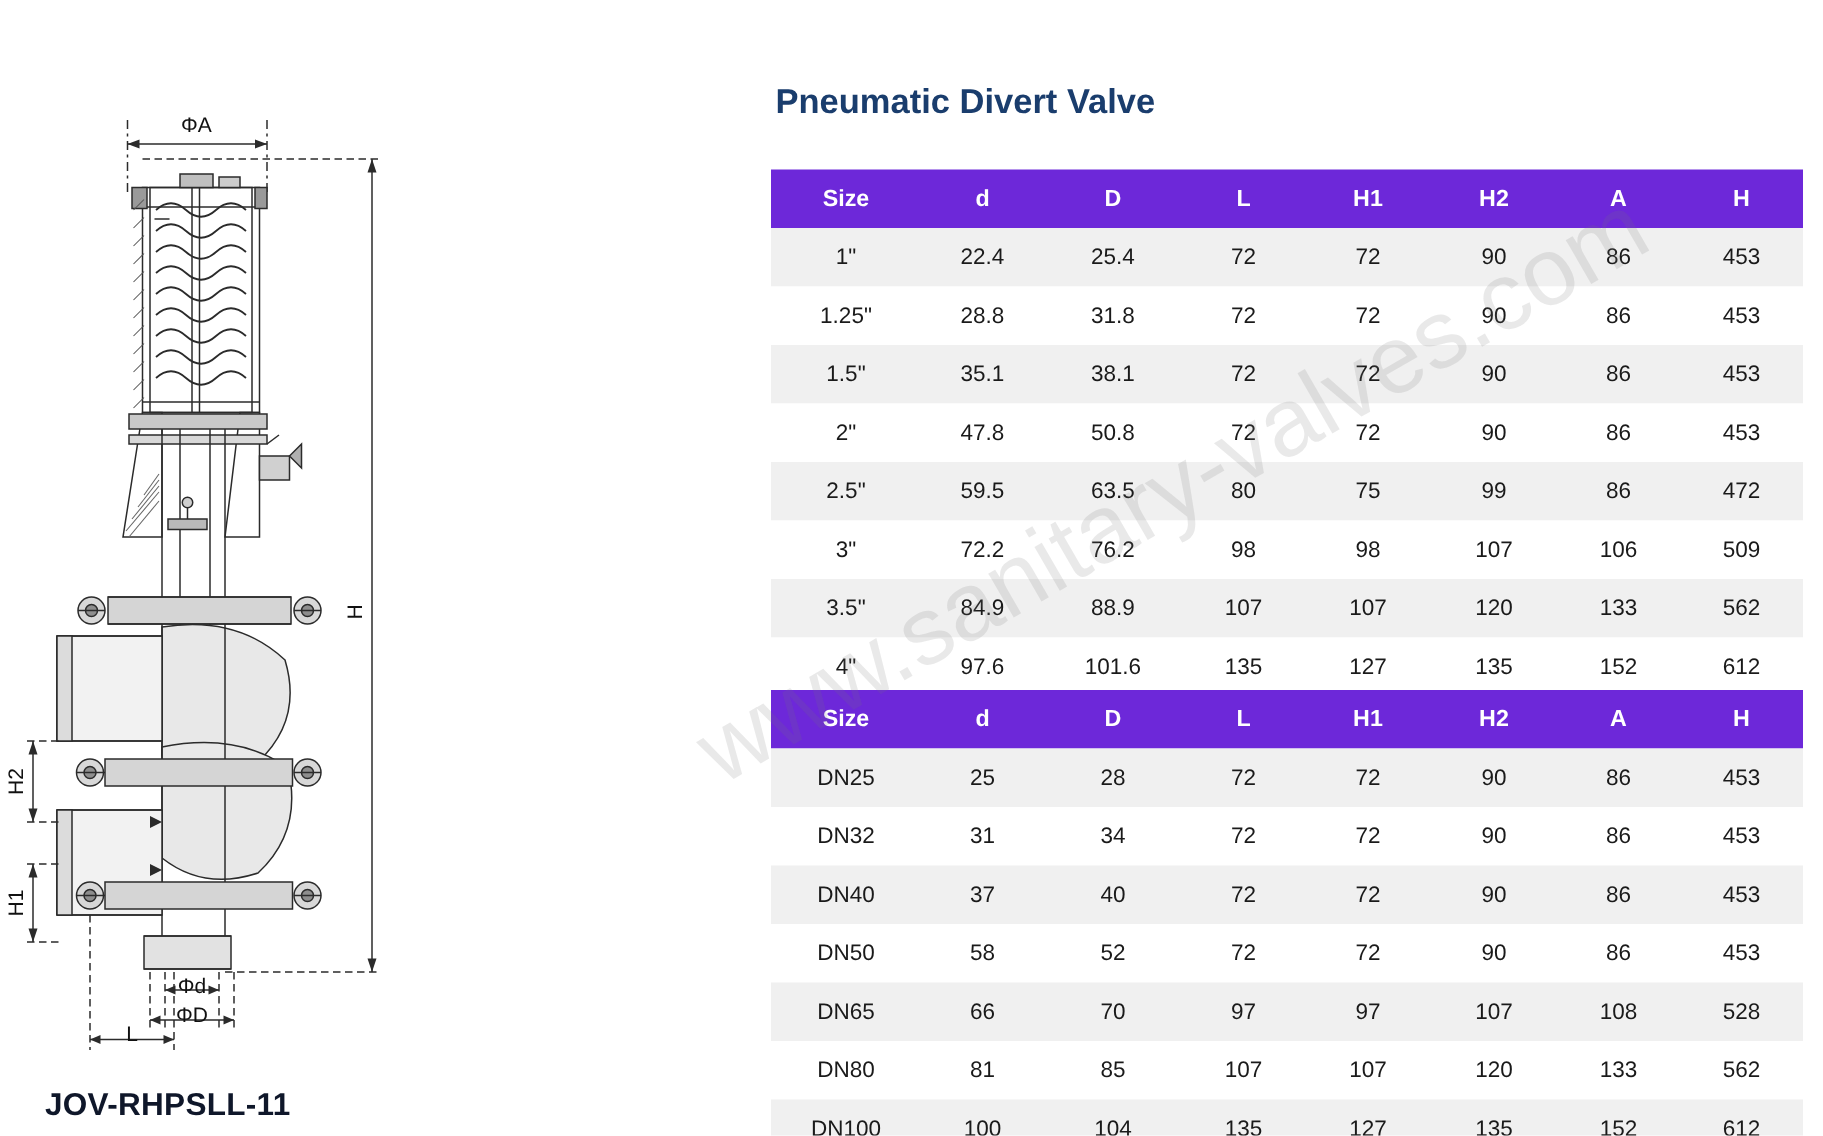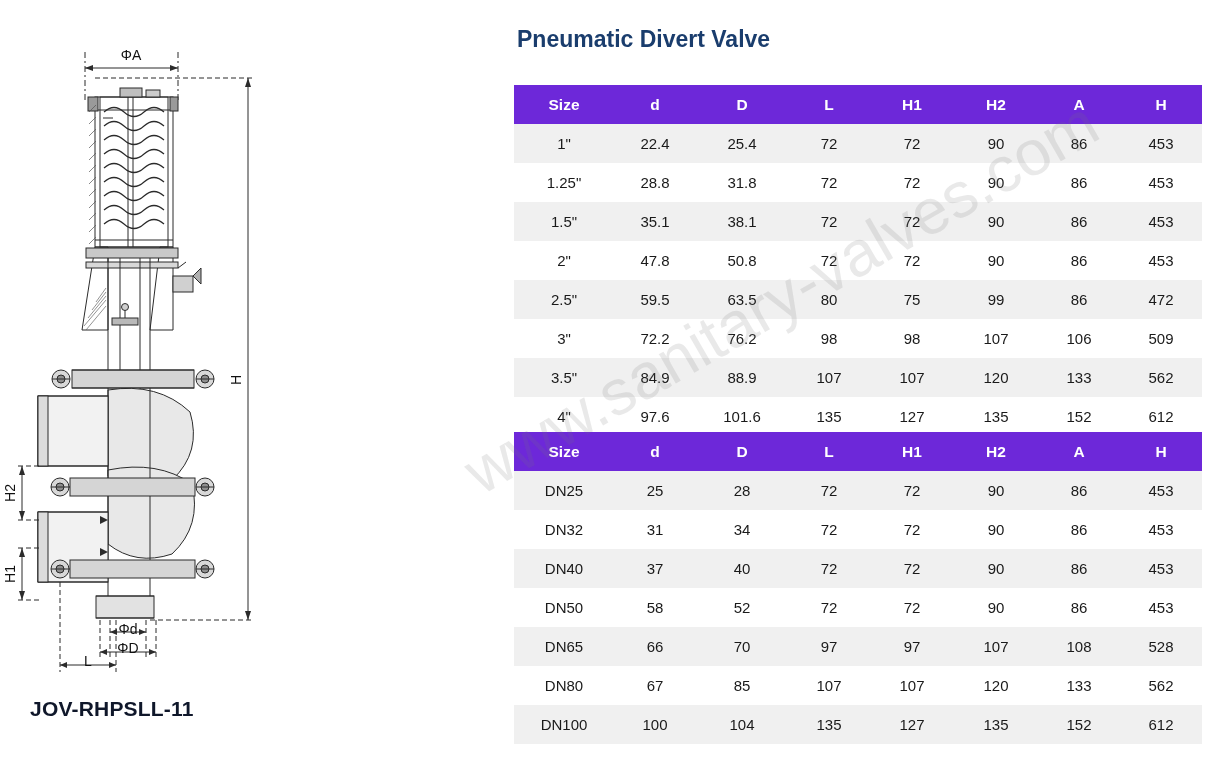--- a/index.html
+++ b/index.html
@@ -11,20 +11,21 @@
     height: 757px;
     background: #ffffff;
     font-family: "Liberation Sans", sans-serif;
     position: relative;
     overflow: hidden;
   }
   .page {
     position: relative;
     width: 1215px;
     height: 708px;
+    margin-top: 28px;
   }
 
   
   .drawing-panel {
     position: absolute;
     left: 0;
     top: 0;
     width: 500px;
     height: 757px;
   }
@@ -479,21 +480,21 @@
           <td>66</td>
           <td>70</td>
           <td>97</td>
           <td>97</td>
           <td>107</td>
           <td>108</td>
           <td>528</td>
         </tr>
         <tr class="even">
           <td>DN80</td>
-          <td>67</td>
+          <td>81</td>
           <td>85</td>
           <td>107</td>
           <td>107</td>
           <td>120</td>
           <td>133</td>
           <td>562</td>
         </tr>
         <tr class="odd">
           <td>DN100</td>
           <td>100</td>

